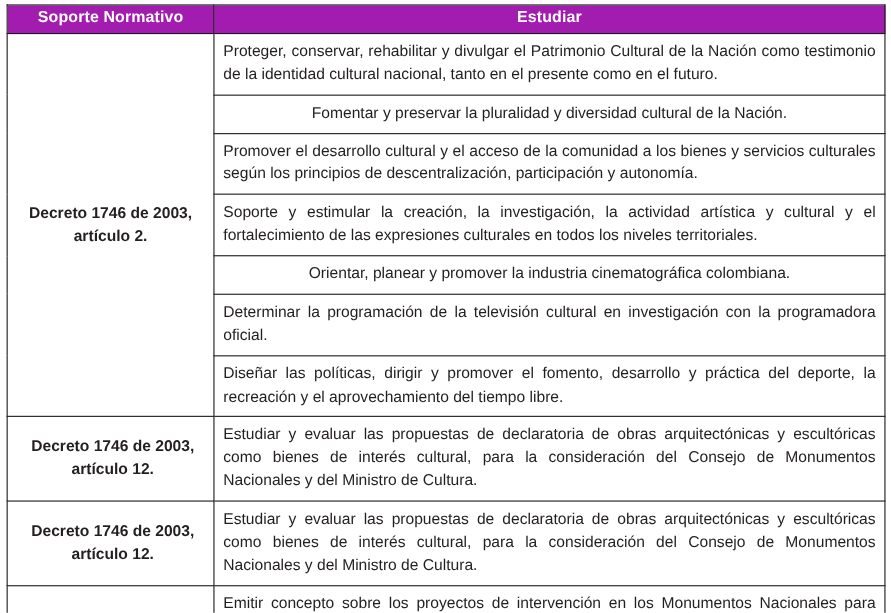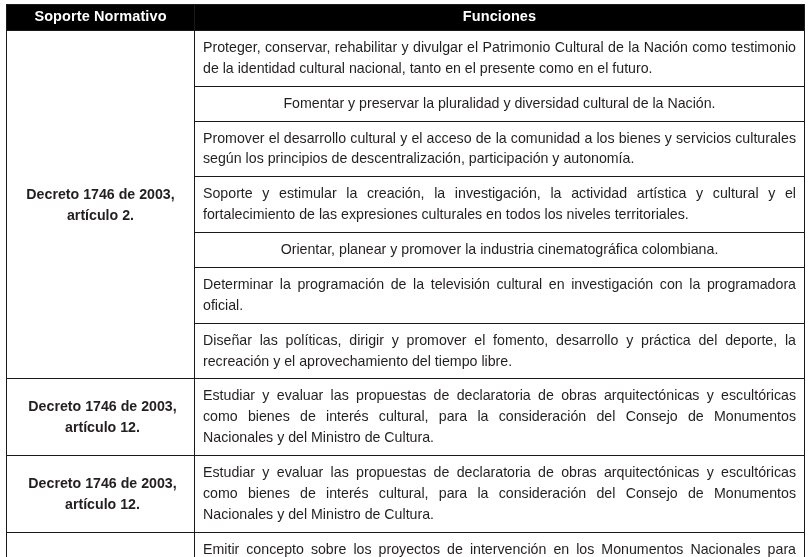--- a/index.html
+++ b/index.html
@@ -24,21 +24,21 @@
   table.norm-table {
     width: 798px;
     border-collapse: collapse;
     table-layout: fixed;
     border: 1.6px solid #1a1a1a;
   }
   table.norm-table col.c1 { width: 188px; }
   table.norm-table col.c2 { width: 610px; }
 
   .norm-table th {
-    background: #000000;
+    background: #a21caf;
     color: #ffffff;
     font-weight: bold;
     font-size: 14.5px;
     letter-spacing: 0.1px;
     text-align: center;
     padding: 4px 4px 5px 4px;
     border: 1.6px solid #1a1a1a;
     line-height: 1.1;
   }
   .norm-table td {
@@ -74,21 +74,21 @@
 <div class="page">
 
   <table class="norm-table">
     <colgroup>
       <col class="c1">
       <col class="c2">
     </colgroup>
     <thead>
       <tr>
         <th>Soporte Normativo</th>
-        <th>Funciones</th>
+        <th>Estudiar</th>
       </tr>
     </thead>
     <tbody id="table-body">
         <tr>
           <td class="support-cell" rowspan="7">Decreto 1746 de 2003, artículo 2.</td>
           <td class="func-cell">Proteger, conservar, rehabilitar y divulgar el Patrimonio Cultural de la Nación como testimonio de la identidad cultural nacional, tanto en el presente como en el futuro.</td>
         </tr>
         <tr>
           <td class="func-cell single">Fomentar y preservar la pluralidad y diversidad cultural de la Nación.</td>
         </tr>

